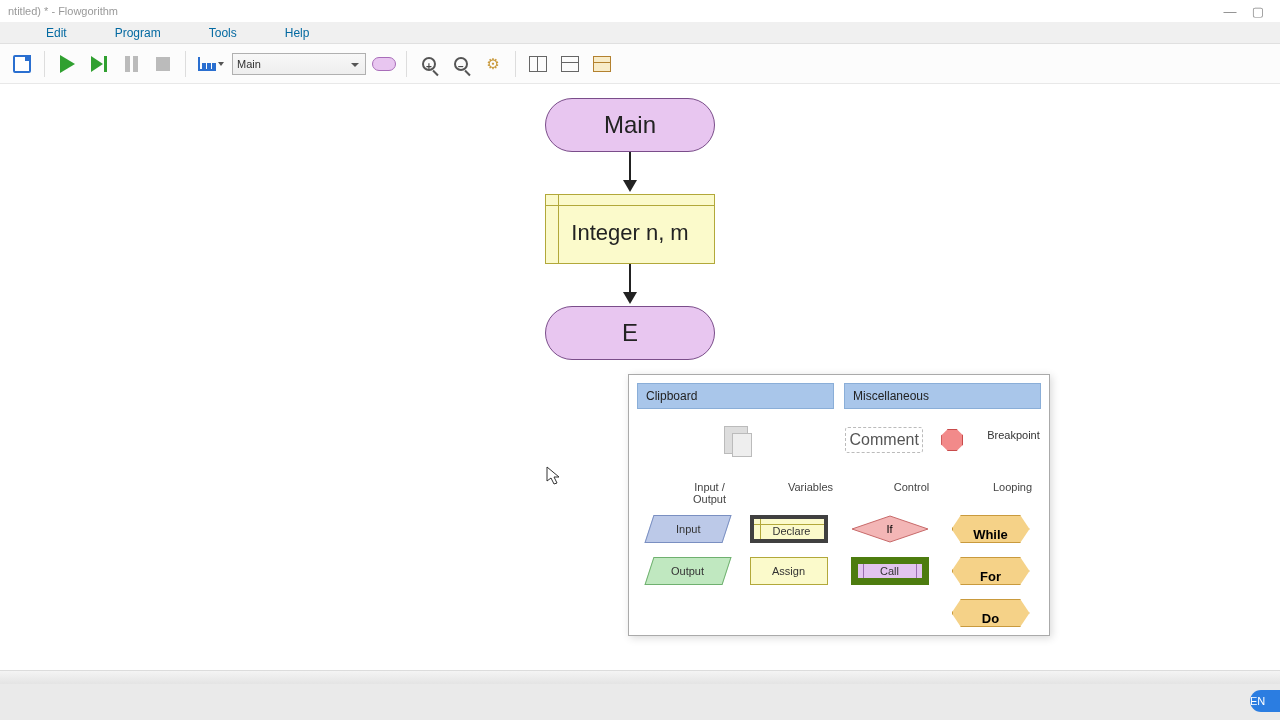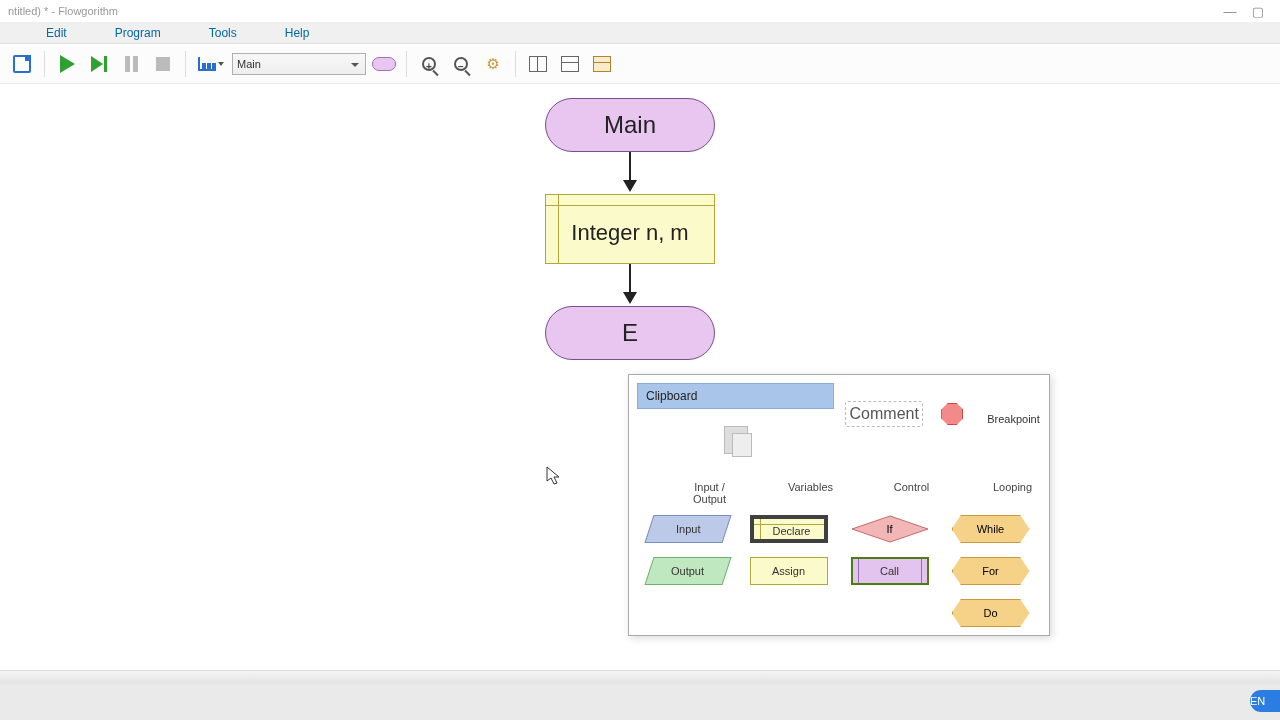--- a/index.html
+++ b/index.html
@@ -35,21 +35,21 @@
 .popup-col { flex: 1; }
 .popup-items { height: 62px; display: flex; align-items: center; justify-content: center; gap: 18px; }
 .popup-body { margin-top: 6px; }
 
 .paste-icon { width: 24px; height: 28px; background: #ddd; border: 1px solid #bbb; position: relative; }
 .paste-icon::after { content: ""; position: absolute; left: 7px; top: 6px; width: 18px; height: 22px; background: #eee; border: 1px solid #bbb; }
 
 .comment-chip { width: 78px; height: 26px; border: 1px dashed #bbb; border-radius: 3px; display: flex; align-items: center; justify-content: center; font-size: 16px; color: #555; }
 
 .bp-oct { width: 22px; height: 22px; background: #f28a8a; border: 1px solid #c84b4b; clip-path: polygon(30% 0,70% 0,100% 30%,100% 70%,70% 100%,30% 100%,0 70%,0 30%); }
-.bp-row { display: flex; align-items: flex-end; gap: 24px; }
+.bp-row { display: flex; align-items: flex-start; gap: 24px; }
 .bp-label { font-size: 11px; color: #333; }
 
 .stmt-cols { display: flex; padding: 4px 0 0 0; }
 .stmt-col { flex: 1; display: flex; flex-direction: column; align-items: center; gap: 14px; }
 .stmt-col-hdr { font-size: 11px; color: #444; text-align: center; margin-bottom: 2px; height: 18px; margin-left: 44px; }
 
 .shape { width: 78px; height: 28px; display: flex; align-items: center; justify-content: center; font-size: 11px; color: #333; position: relative; }
 
 .parallelogram { background: #bcc9e8; border: 1px solid #7a8fc1; transform: skewX(-18deg); }
 .parallelogram span { transform: skewX(18deg); }
@@ -57,25 +57,25 @@
 
 .rect-declare { background: #fbfacb; border: 4px solid #404040; position: relative; }
 .rect-declare::before { content:""; position:absolute; left:0; right:0; top:5px; border-top:1px solid #b2a83a; }
 .rect-declare::after { content:""; position:absolute; top:0; bottom:0; left:6px; border-left:1px solid #b2a83a; }
 .rect-assign { background: #fbfacb; border: 1px solid #b2a83a; }
 
 .diamond { width: 78px; height: 28px; position: relative; display:flex; align-items:center; justify-content:center; }
 .diamond svg { position: absolute; inset: 0; }
 .diamond-text { position: relative; font-size: 11px; }
 
-.callshape { background: #e3c4ef; border: 2px solid #4d7c0f; position: relative; }
+.callshape { background: #e3c4ef; border: 7px solid #4d7c0f; position: relative; }
 .callshape::before { content:""; position:absolute; top:0; bottom:0; left:5px; border-left:1px solid #9a6db0; }
 .callshape::after { content:""; position:absolute; top:0; bottom:0; right:5px; border-right:1px solid #9a6db0; }
 
-.hexagon { width:78px; height:28px; background:#f5d288; border:1px solid #c99a3d; clip-path: polygon(12% 0,88% 0,100% 50%,88% 100%,12% 100%,0 50%); display:flex; align-items:center; justify-content:center; font-size:11px; }
+.hexagon { width:78px; height:28px; background:#f5d288; border:1px solid #c99a3d; clip-path: polygon(12% 0,88% 0,100% 50%,88% 100%,12% 100%,0 50%); display:flex; align-items:flex-end; justify-content:center; font-size:13px;font-weight:bold; }
 
 .statusbar { position: absolute; bottom: 0; left: 0; right: 0; height: 50px; }
 .status-gradient { height: 14px; background: linear-gradient(#f4f4f4,#e4e4e4); border-top: 1px solid #dcdcdc; }
 .status-bottom { height: 36px; background: #eaeaea; position: relative; }
 .lang-pill { position: absolute; right: 0; bottom: 8px; width: 30px; height: 22px; background: #2b7de1; color: #fff; border-top-left-radius: 11px; border-bottom-left-radius: 11px; display: flex; align-items: center; justify-content: flex-start; font-size: 11px; }
 
 .cursor { position: absolute; left: 546px; top: 466px; pointer-events: none; }
 
 
 .i-save { width:18px; height:18px; background:#fff; border:2px solid #2a6fd0; border-radius:2px; position:relative; }
@@ -198,20 +198,21 @@
 
   <div class="popup">
     <div class="popup-row">
       <div class="popup-col">
         <div class="popup-section-hdr">Clipboard</div>
         <div class="popup-items">
           <div class="paste-icon"></div>
         </div>
       </div>
       <div class="popup-col">
+        <div class="popup-section-hdr">Miscellaneous</div>
         <div class="popup-items">
           <div class="comment-chip">
               <span>Comment</span>
             </div>
           <div class="bp-row">
             <div class="bp-oct"></div>
             <span class="bp-label">Breakpoint</span>
           </div>
         </div>
       </div>

